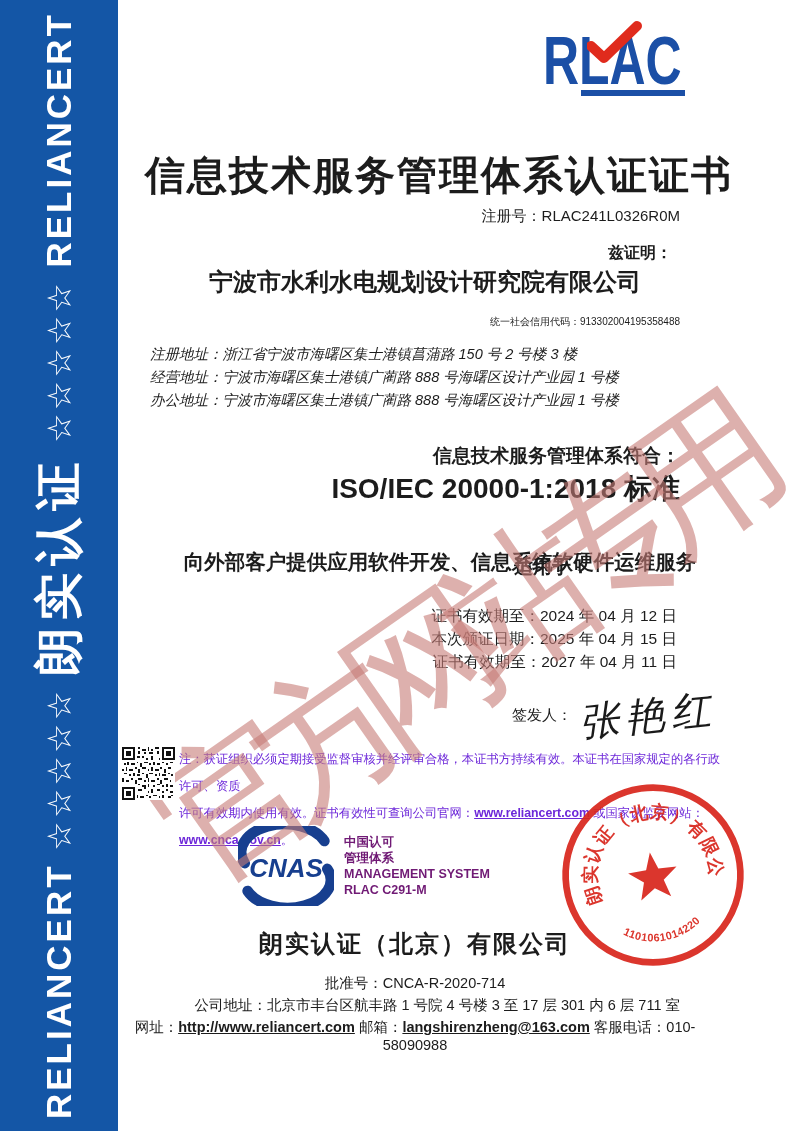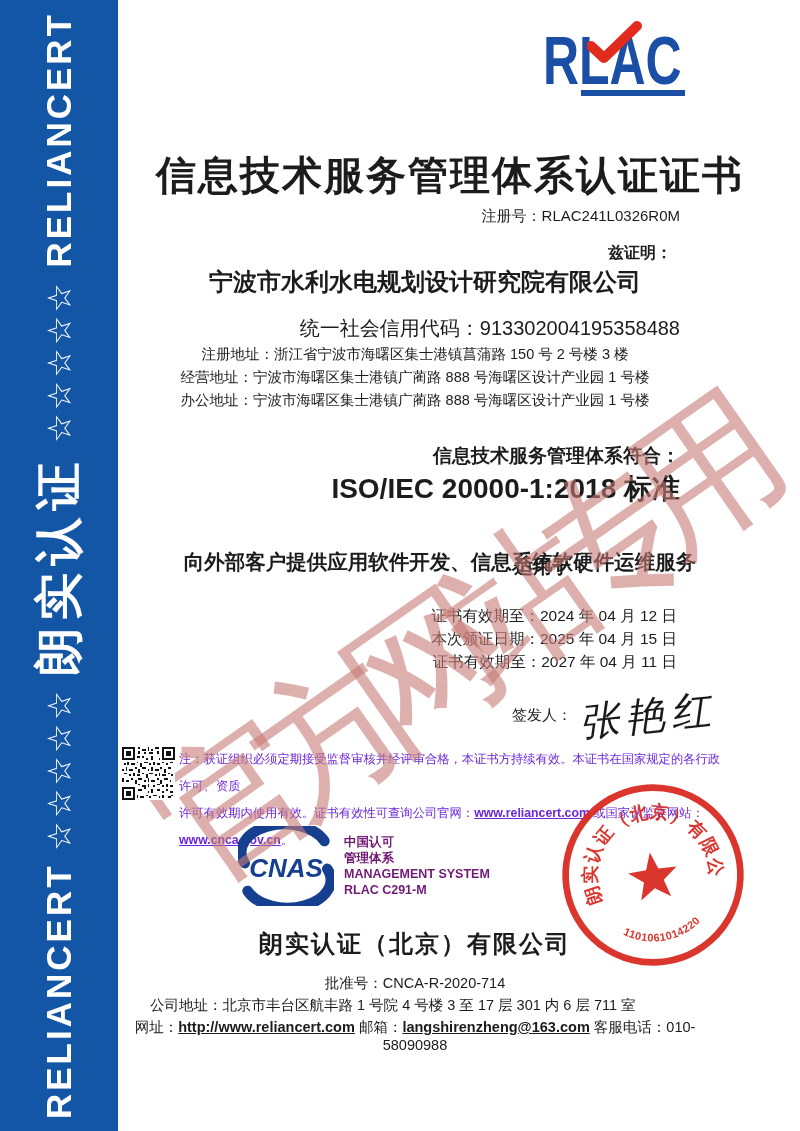--- a/index.html
+++ b/index.html
@@ -24,27 +24,27 @@
       white-space:nowrap;}
 
   
   .rlac{left:543px;top:26px;width:160px;height:90px;z-index:3;}
   .rlac-text{position:absolute;left:0;top:0;font-size:64px;line-height:64px;font-weight:700;
       color:#1b4fa6;letter-spacing:0px;transform:scale(0.78,1.08);transform-origin:left top;}
   .rlac-bar{position:absolute;left:38px;top:64px;width:104px;height:6px;background:#1b4fa6;}
   .rlac-check{position:absolute;left:44px;top:-8px;}
 
   
-  .title{left:145px;top:148px;width:610px;text-align:center;font-size:40px;font-weight:700;
+  .title{left:145px;top:148px;width:610px;text-align:left;font-size:40px;font-weight:700;
       letter-spacing:2px;z-index:2;}
   .regno{left:150px;top:207px;width:530px;text-align:right;font-size:15px;z-index:2;}
   .hereby{left:150px;top:243px;width:522px;text-align:right;font-size:16px;font-weight:700;z-index:2;}
   .company{left:120px;top:266px;width:610px;text-align:center;font-size:24px;font-weight:700;z-index:2;}
-  .credit{left:150px;top:315px;width:530px;text-align:right;font-size:20px;z-index:2;}
-  .addresses{left:150px;top:343px;width:530px;text-align:center;font-size:14.5px;line-height:23px;z-index:2;}
+  .credit{left:150px;top:315px;width:530px;text-align:right;font-size:10px;z-index:2;}
+  .addresses{left:150px;top:343px;width:530px;text-align:left;font-size:14.5px;line-height:23px;z-index:2;font-style:italic;}
   .conform{left:150px;top:443px;width:530px;text-align:right;font-size:19px;font-weight:700;z-index:2;}
   .standard{left:150px;top:470px;width:530px;text-align:right;font-size:28px;font-weight:700;z-index:2;}
   .applicable{left:150px;top:514px;width:440px;text-align:right;font-size:19px;font-weight:700;z-index:2;margin-top:40px;}
   .scope{left:140px;top:548px;width:600px;text-align:center;font-size:20.5px;font-weight:700;z-index:2;}
   .dates{left:150px;top:604px;width:527px;text-align:right;font-size:15.5px;line-height:23px;z-index:2;}
   .signer{left:150px;top:688px;width:570px;display:flex;justify-content:flex-end;align-items:center;
       gap:10px;z-index:2;}
   .signer-label{font-size:15px;}
   .sig{font-size:40px;font-weight:400;display:inline-block;transform:rotate(-6deg) skewX(-14deg);
       letter-spacing:6px;color:#1a1a1a;}
@@ -58,21 +58,21 @@
   .cnas{left:238px;top:826px;display:flex;align-items:center;z-index:2;}
   .cnas-txt{margin-left:10px;font-size:12.5px;line-height:16px;font-weight:700;color:#701a75;}
 
   
   .stamp{left:558px;top:780px;width:190px;height:190px;transform:rotate(-8deg);opacity:0.92;z-index:6;}
 
   
   .issuer-name{left:150px;top:928px;width:530px;text-align:center;font-size:24px;font-weight:700;
       letter-spacing:2px;z-index:2;}
   .approval{left:150px;top:974px;width:530px;text-align:center;font-size:14.5px;z-index:2;}
-  .addr2{left:150px;top:996px;width:530px;text-align:left;font-size:14.5px;z-index:2;}
+  .addr2{left:150px;top:996px;width:530px;text-align:right;font-size:14.5px;z-index:2;}
   .footer{left:130px;top:1018px;width:570px;text-align:center;font-size:14.5px;z-index:2;}
 </style>
 </head>
 <body>
 
 <div class="abs watermark">官方网站专用</div>
 
 <div class="abs sidebar">
   <div class="side-rotor">
     <span class="side-en">RELIANCERT</span>

